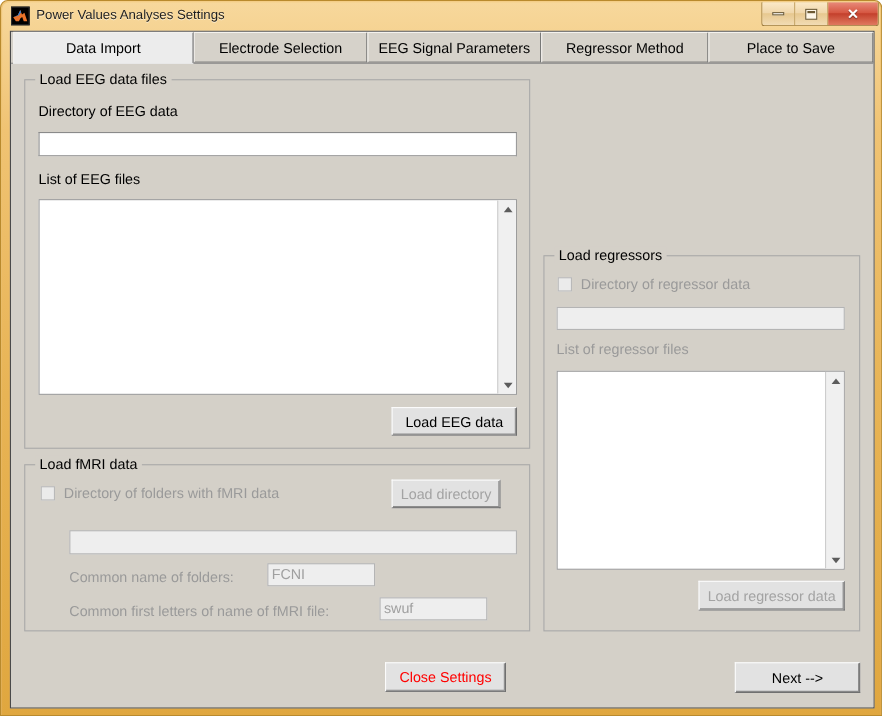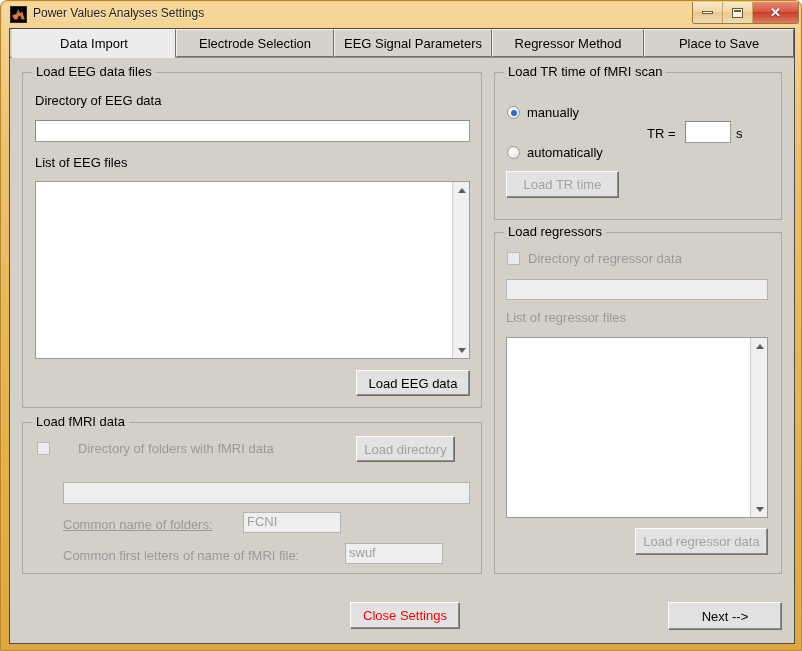--- a/index.html
+++ b/index.html
@@ -362,53 +362,34 @@
         </div>
 
         <div class="btn" style="left:333px; top:297px; width:114px; height:26px;">Load EEG data</div>
       </div>
 
       <div class="panel" style="left:12px; top:364px; width:460px; height:152px;">
         <div class="panel-title">Load fMRI data</div>
 
         <div class="check-row" style="left:14px; top:18px;">
           <span class="checkbox"></span>
-          <span class="lbl disabled" style="position:static;margin-left:20px;">Directory of folders with fMRI data</span>
+          <span class="lbl disabled" style="position:static;">Directory of folders with fMRI data</span>
         </div>
 
         <div class="btn disabled" style="left:333px; top:13px; width:99px; height:26px;">Load directory</div>
 
         <div class="textfield disabled" style="left:40px; top:59px; width:407px; height:22px;"></div>
 
-        <div class="lbl disabled" style="left:40px; top:94px;text-decoration:underline;">Common name of folders:</div>
+        <div class="lbl disabled" style="left:40px; top:94px;">Common name of folders:</div>
         <div class="textfield disabled" style="left:220px; top:89px; width:98px; height:21px;">FCNI</div>
 
         <div class="lbl disabled" style="left:40px; top:125px;">Common first letters of name of fMRI file:</div>
         <div class="textfield disabled" style="left:322px; top:120px; width:98px; height:21px;">swuf</div>
       </div>
 
-      <div class="panel" style="left:484px; top:14px; width:288px; height:148px;">
-        <div class="panel-title">Load TR time of fMRI scan</div>
-
-        <div class="radio-row" style="left:12px; top:32px;">
-          <span class="radio checked"></span>
-          <span>manually</span>
-        </div>
-
-        <div class="lbl" style="left:152px; top:53px;">TR =</div>
-        <div class="textfield" style="left:190px; top:48px; width:46px; height:22px;"></div>
-        <div class="lbl" style="left:241px; top:53px;">s</div>
-
-        <div class="radio-row" style="left:12px; top:72px;">
-          <span class="radio"></span>
-          <span class="lbl" style="position:static;">automatically</span>
-        </div>
-
-        <div class="btn disabled" style="left:11px; top:98px; width:113px; height:27px;">Load TR time</div>
-      </div>
 
       <div class="panel" style="left:484px; top:174px; width:288px; height:342px;">
         <div class="panel-title">Load regressors</div>
 
         <div class="check-row" style="left:12px; top:18px;">
           <span class="checkbox"></span>
           <span class="lbl disabled" style="position:static;">Directory of regressor data</span>
         </div>
 
         <div class="textfield disabled" style="left:11px; top:46px; width:262px; height:21px;"></div>

